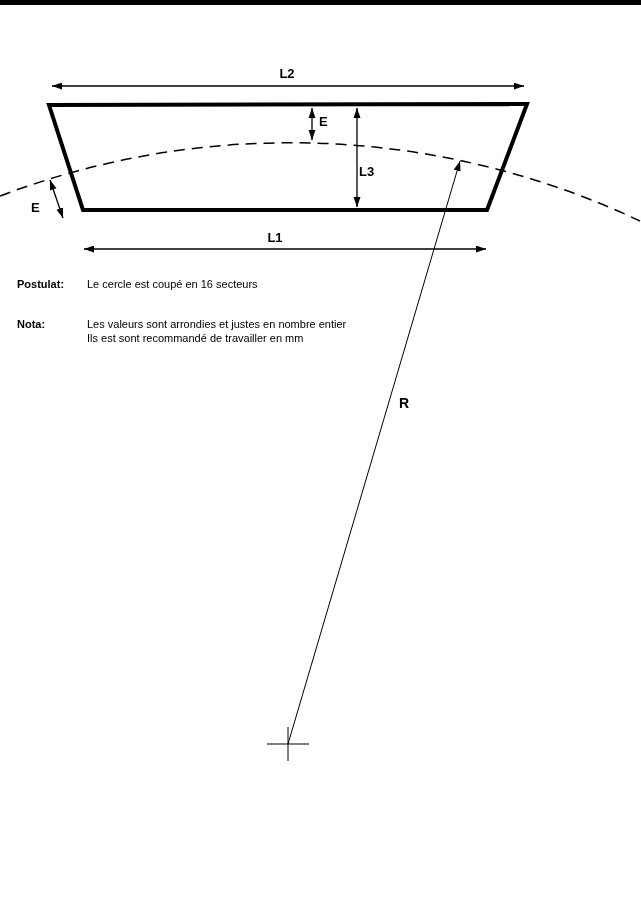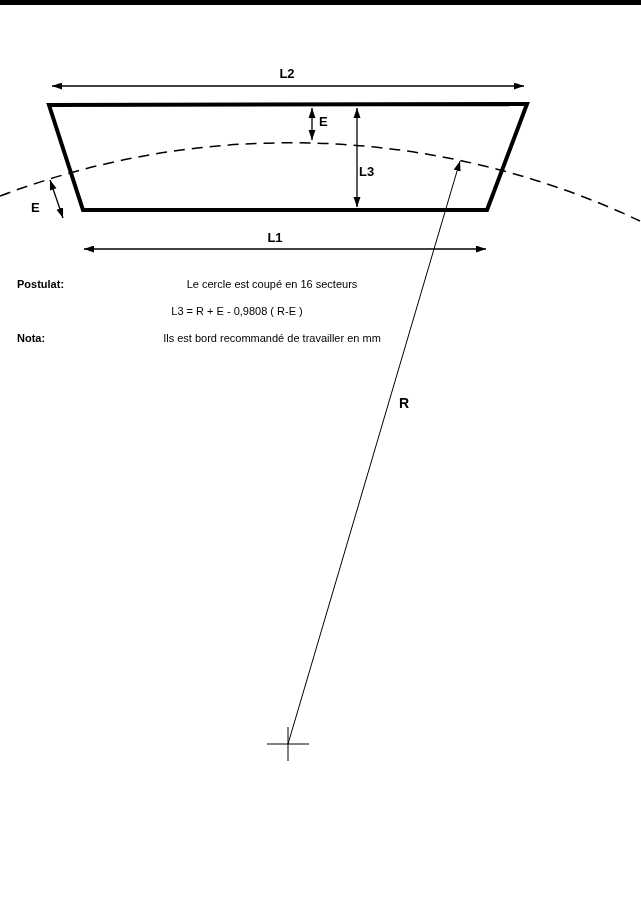--- a/index.html
+++ b/index.html
@@ -44,21 +44,21 @@
   }
   .note-group {
     display: flex;
     margin-bottom: 13px;
   }
   .note-label {
     flex: 0 0 70px;
     width: 70px;
     font-weight: bold;
   }
-  .note-lines { flex: 1 1 auto; text-align: center; }
+  .note-lines { flex: 1 1 auto; }
 </style>
 </head>
 <body>
 
 <div class="page">
 
   <div class="top-bar"></div>
 
   <svg class="diagram" viewBox="0 0 641 909" xmlns="http://www.w3.org/2000/svg">
     <defs>
@@ -104,25 +104,25 @@
     <div class="note-group">
       <div class="note-label">Postulat:</div>
       <div class="note-lines">
         <div class="note-line">Le cercle est coupé en 16 secteurs</div>
       </div>
     </div>
 
 
     <div class="note-group">
       <div class="note-lines">
-        <div class="note-line">L3 = R + E - 0,9808 ( R-E )</div>
       </div>
     </div>
 
     <div class="note-group">
       <div class="note-label">Nota:</div>
       <div class="note-lines">
-        <div class="note-line">Ils est bord recommandé de travailler en mm</div>
+        <div class="note-line">Les valeurs sont arrondies et justes en nombre entier</div>
+        <div class="note-line">Ils est sont recommandé de travailler en mm</div>
       </div>
     </div>
 
   </div>
 </div>
 
 </body></html>

